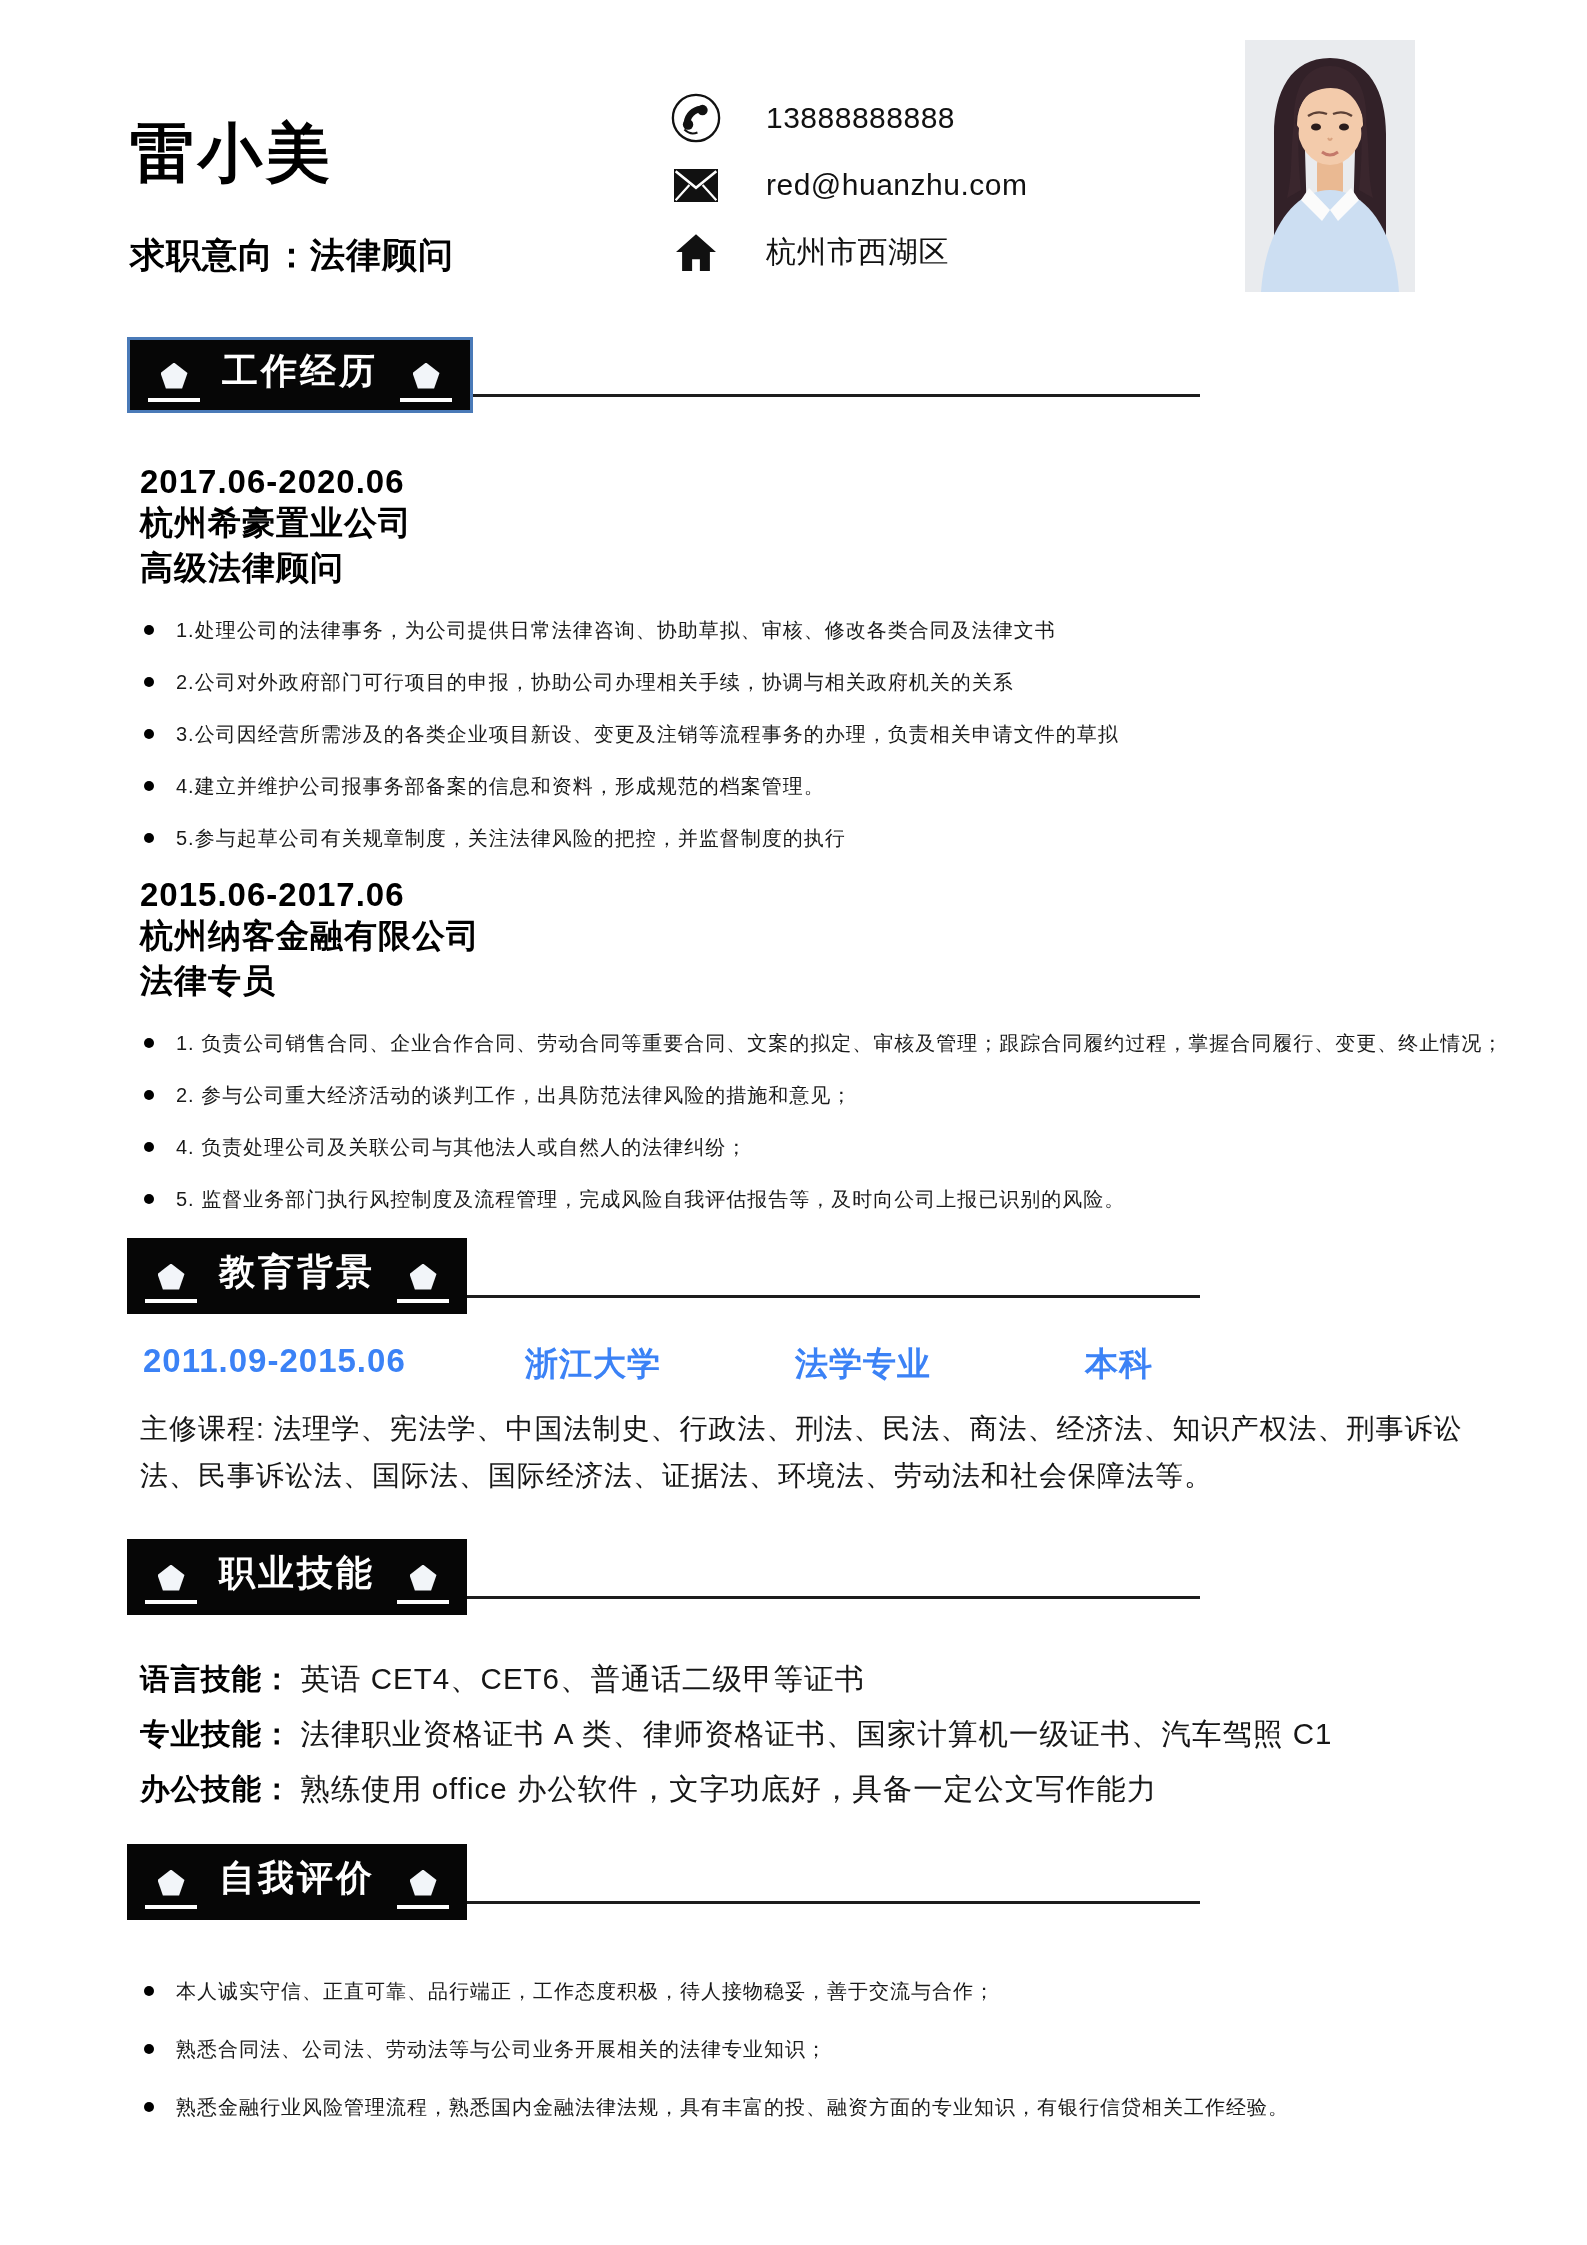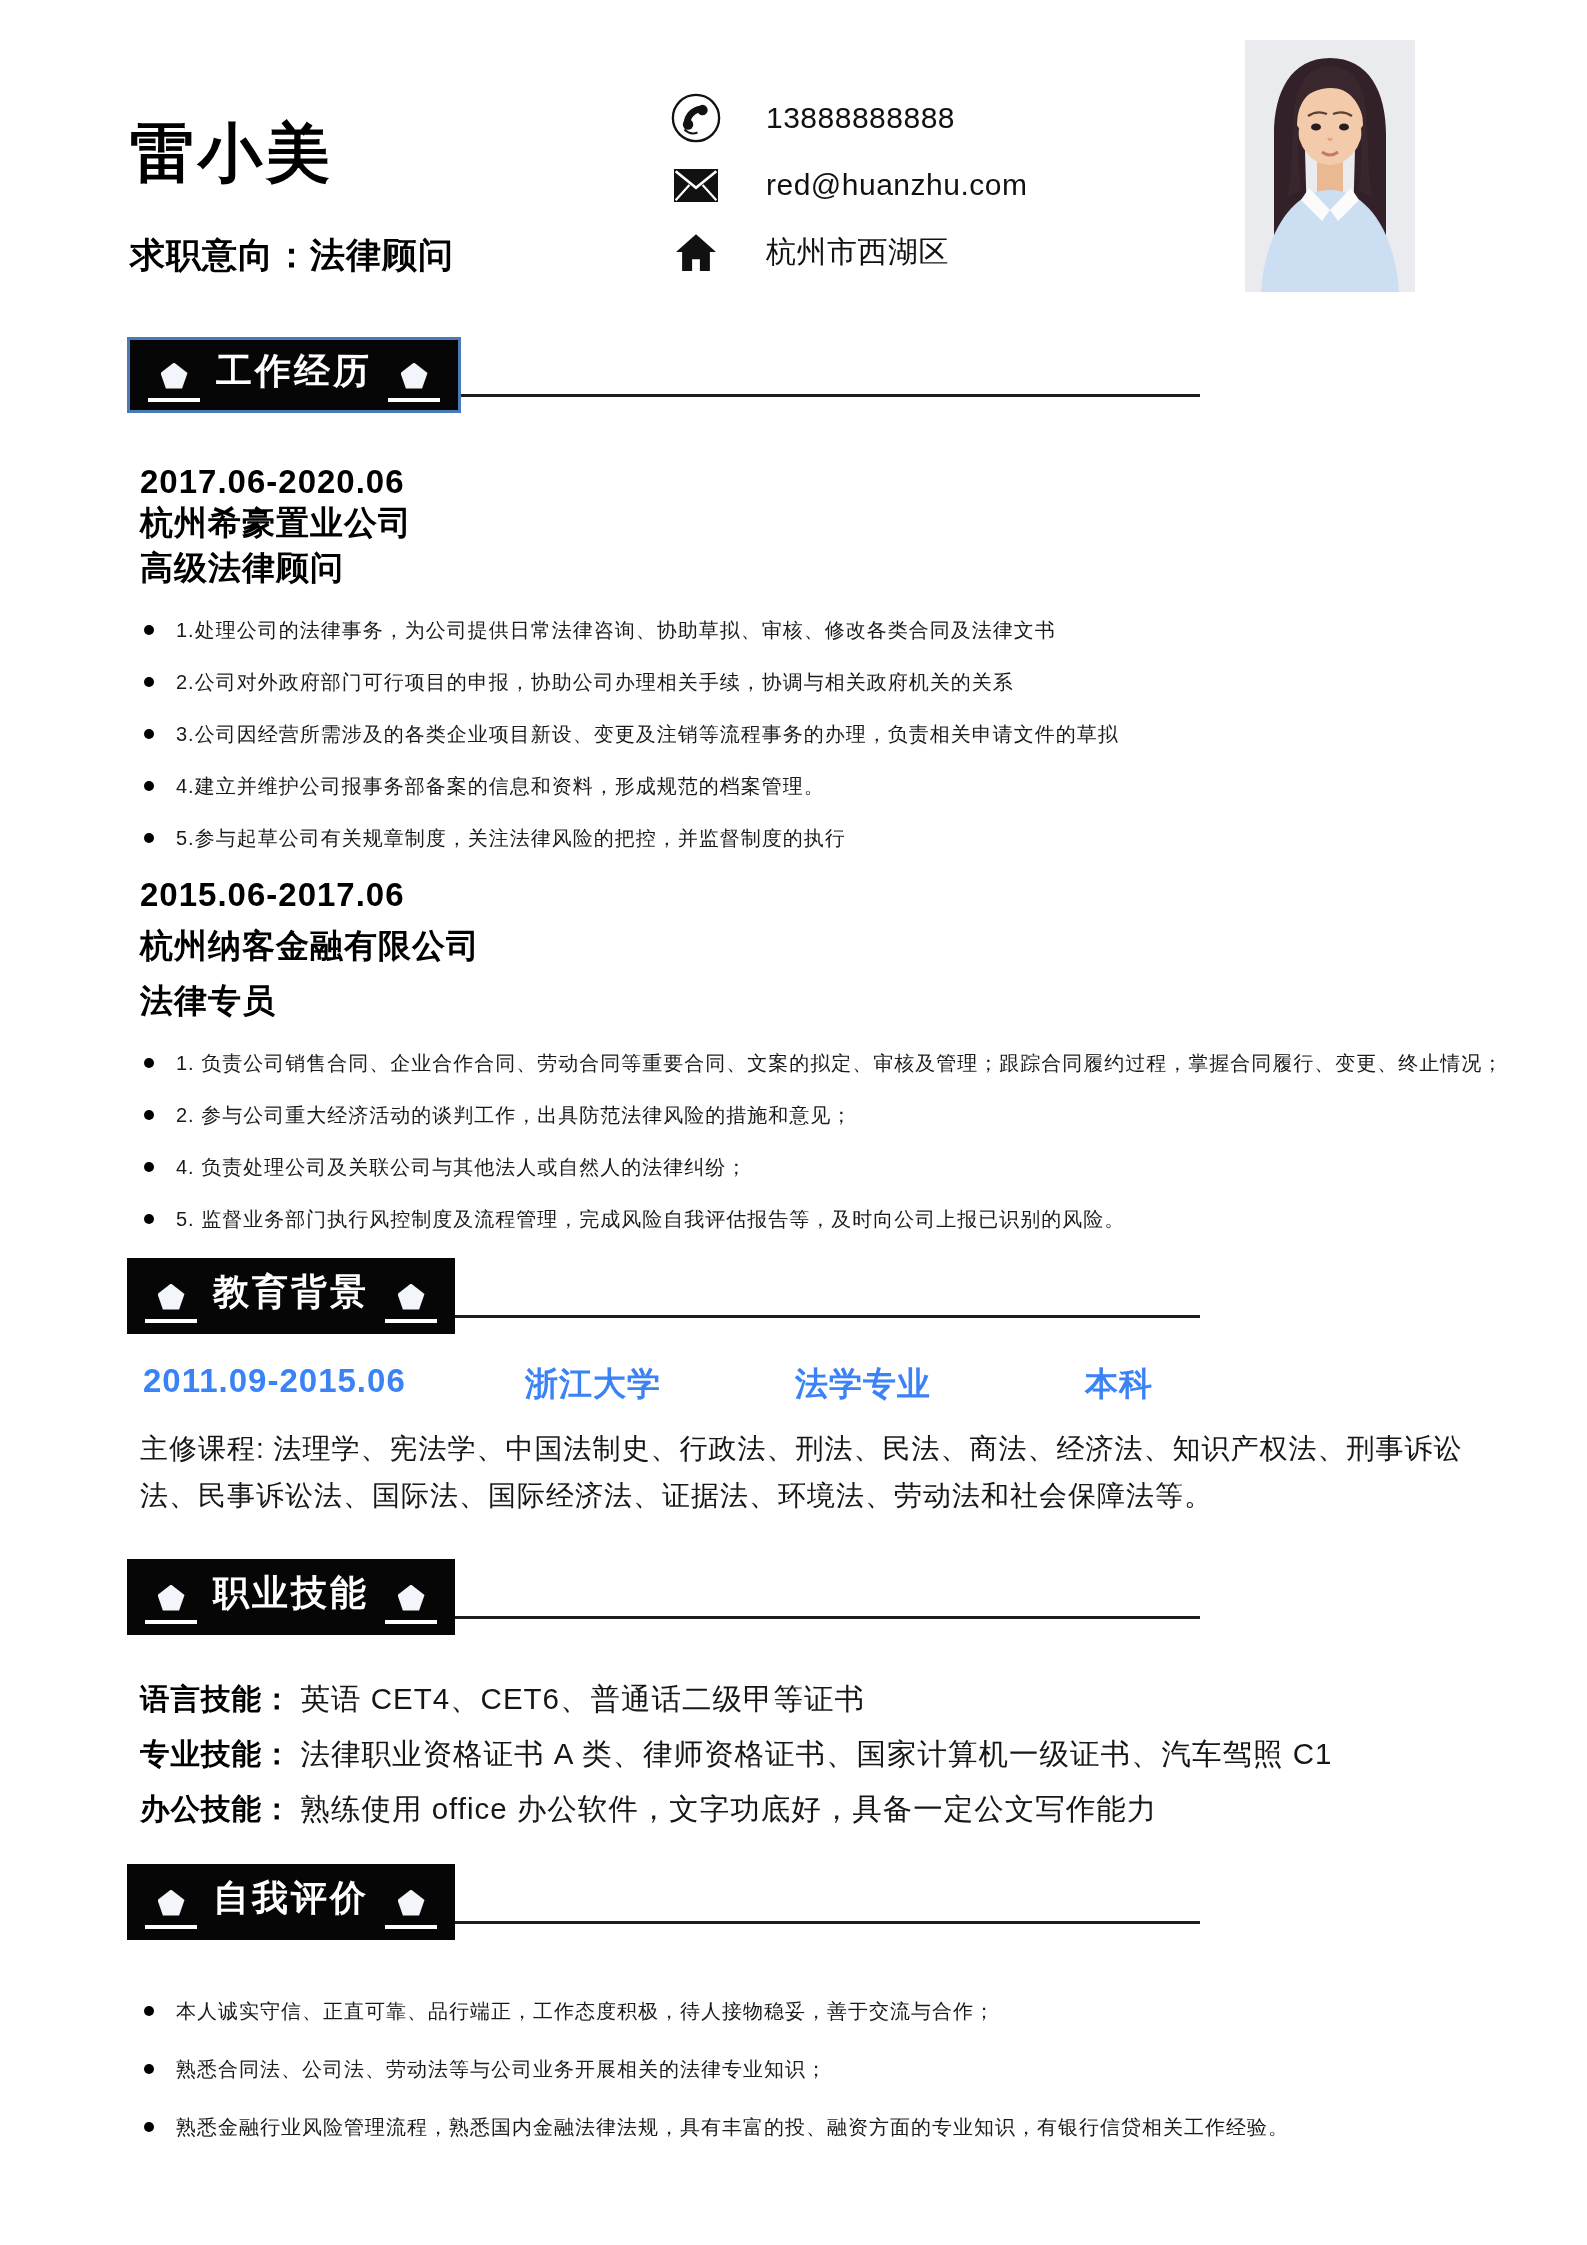--- a/index.html
+++ b/index.html
@@ -26,41 +26,41 @@
   .c-ico { width:56px; display:flex; justify-content:center; align-items:center; }
   .c-txt { margin-left:42px; font-size:30px; color:#111; letter-spacing:0.5px; }
   .photo {
     position:absolute; left:1245px; top:40px; width:170px; height:252px;
     overflow:hidden;
   }
   
   .sec { display:flex; margin-left:127px; width:1073px; }
   .sec-box {
     background:#060606; height:76px; box-sizing:border-box;
-    display:flex; align-items:center; gap:16px; padding:0 18px;
+    display:flex; align-items:center; gap:22px; padding:0 18px;
     flex:none;
   }
   .sec-box.accent { border:3px solid #4a7ab8; }
   .pent-wrap { display:flex; flex-direction:column; align-items:center; transform:translateY(7px); }
   .pentagon {
     width:27px; height:26px; background:#f2f5f9;
     clip-path:polygon(50% 0%,100% 40%,80% 100%,20% 100%,0% 40%);
   }
   .pent-line { width:52px; height:4px; background:#ffffff; margin-top:9px; }
   .sec-title {
     color:#ffffff; font-size:36px; font-weight:bold; letter-spacing:3px;
     transform:translateY(-4px);
   }
   .sec-rule { flex:1; height:3px; background:#1c1c1c; align-self:flex-end; margin-bottom:16px; }
   
   .job-hdr {
     display:flex; margin:50px 0 0 140px;
     font-size:33px; font-weight:bold; color:#000; letter-spacing:1px;flex-direction:column;
   }
-  .job-hdr.second { margin-top:12px;gap:10px; }
+  .job-hdr.second { margin-top:12px; }
   .jh-period { width:385px; flex:none; }
   .jh-company { width:425px; flex:none; }
   .bullets { margin:14px 0 0 142px; width:1370px; }
   .bullet { display:flex; margin-bottom:1px; }
   .dot {
     width:10px; height:10px; border-radius:50%; background:#000;
     flex:none; margin:20px 22px 0 2px;
   }
   .btxt { flex:1; font-size:20px; line-height:51px; letter-spacing:1px; }
   .bullets.wide .btxt { line-height:51px; }

